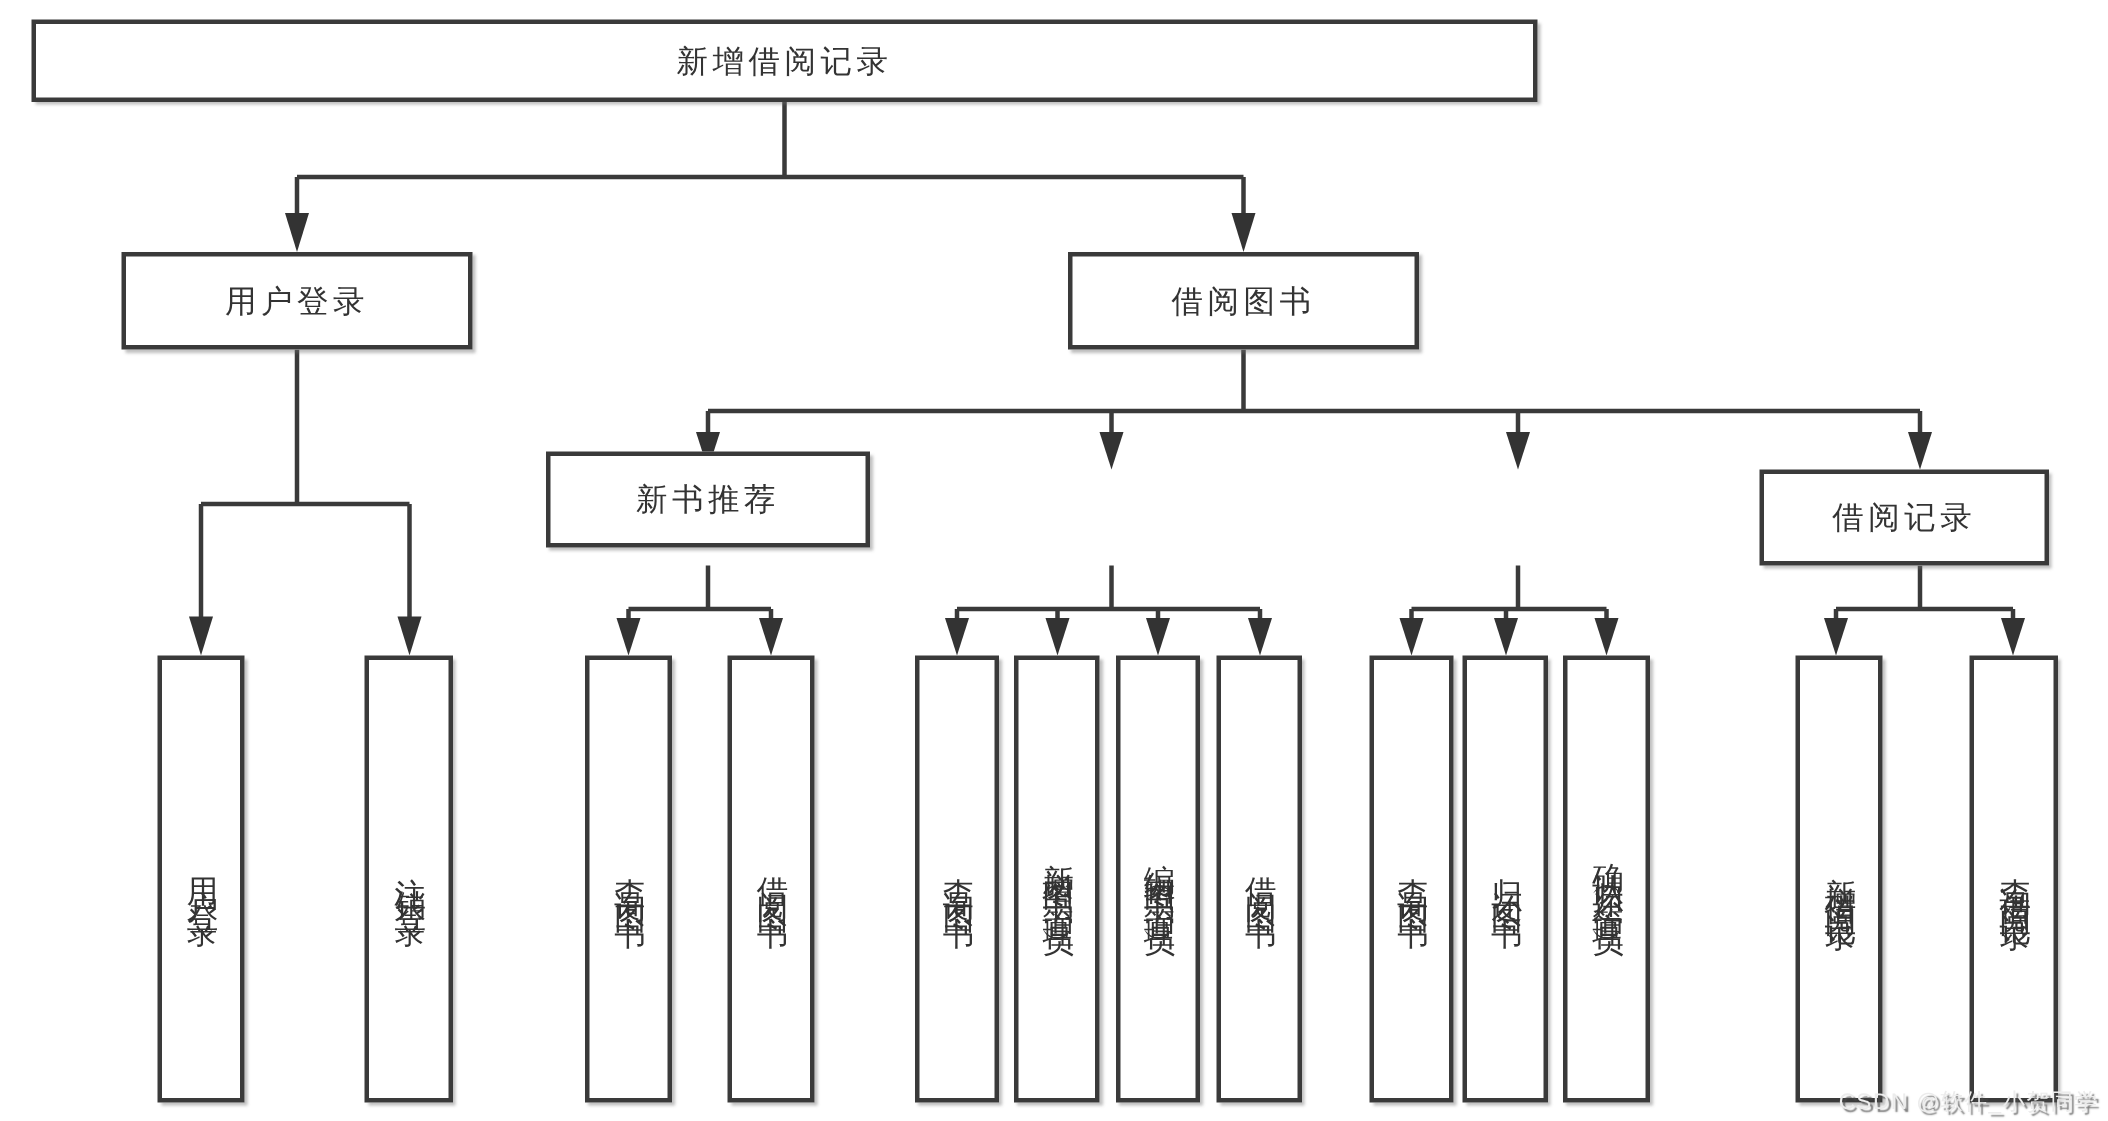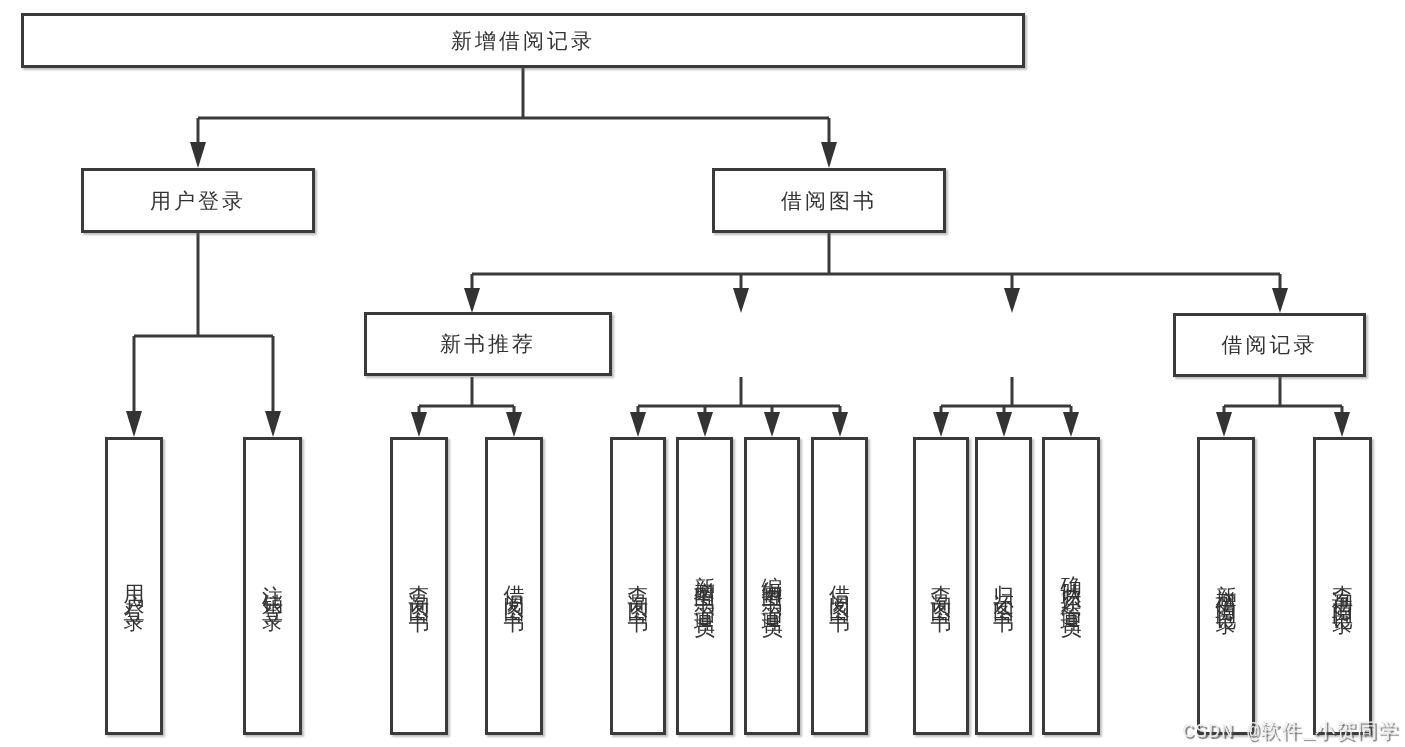--- a/index.html
+++ b/index.html
@@ -28,26 +28,25 @@
     writing-mode:vertical-rl;
     text-orientation:mixed;
     letter-spacing:9px;
     line-height:1.05;
     white-space:nowrap;
   }
   .leaf.long span{letter-spacing:6px;}
   .watermark{
     position:absolute;
     right:6px;bottom:3px;
-    font-size:20px;
+    font-size:15px;
     letter-spacing:1px;
     color:#ececec;
     text-shadow:2px 2px 1px rgba(75,75,75,0.75);
     pointer-events:none;
-    font-family:Liberation Mono, monospace;
   }
 </style>
 </head>
 <body>
 
 <div class="canvas">
 
   <svg class="wires" viewBox="0 0 1405 747" xmlns="http://www.w3.org/2000/svg">
     <g stroke="#3a3a3a" stroke-width="3" fill="none">
 
@@ -118,21 +117,21 @@
     <span>新增借阅记录</span>
   </div>
 
   <div class="box" style="left:81px;top:168px;width:234px;height:65px">
     <span>用户登录</span>
   </div>
   <div class="box" style="left:712px;top:168px;width:234px;height:65px">
     <span>借阅图书</span>
   </div>
 
-  <div class="box" style="left:364px;top:312px;width:248px;height:64px">
+  <div class="box" style="left:364px;top:301px;width:216px;height:64px">
     <span>新书推荐</span>
   </div>
   <div class="box" style="left:1173px;top:313px;width:193px;height:64px">
     <span>借阅记录</span>
   </div>
 
   <div class="box leaf" style="left:105px;top:437px;width:58px;height:298px">
     <span>用户登录</span>
   </div>
   <div class="box leaf" style="left:243px;top:437px;width:59px;height:298px">

